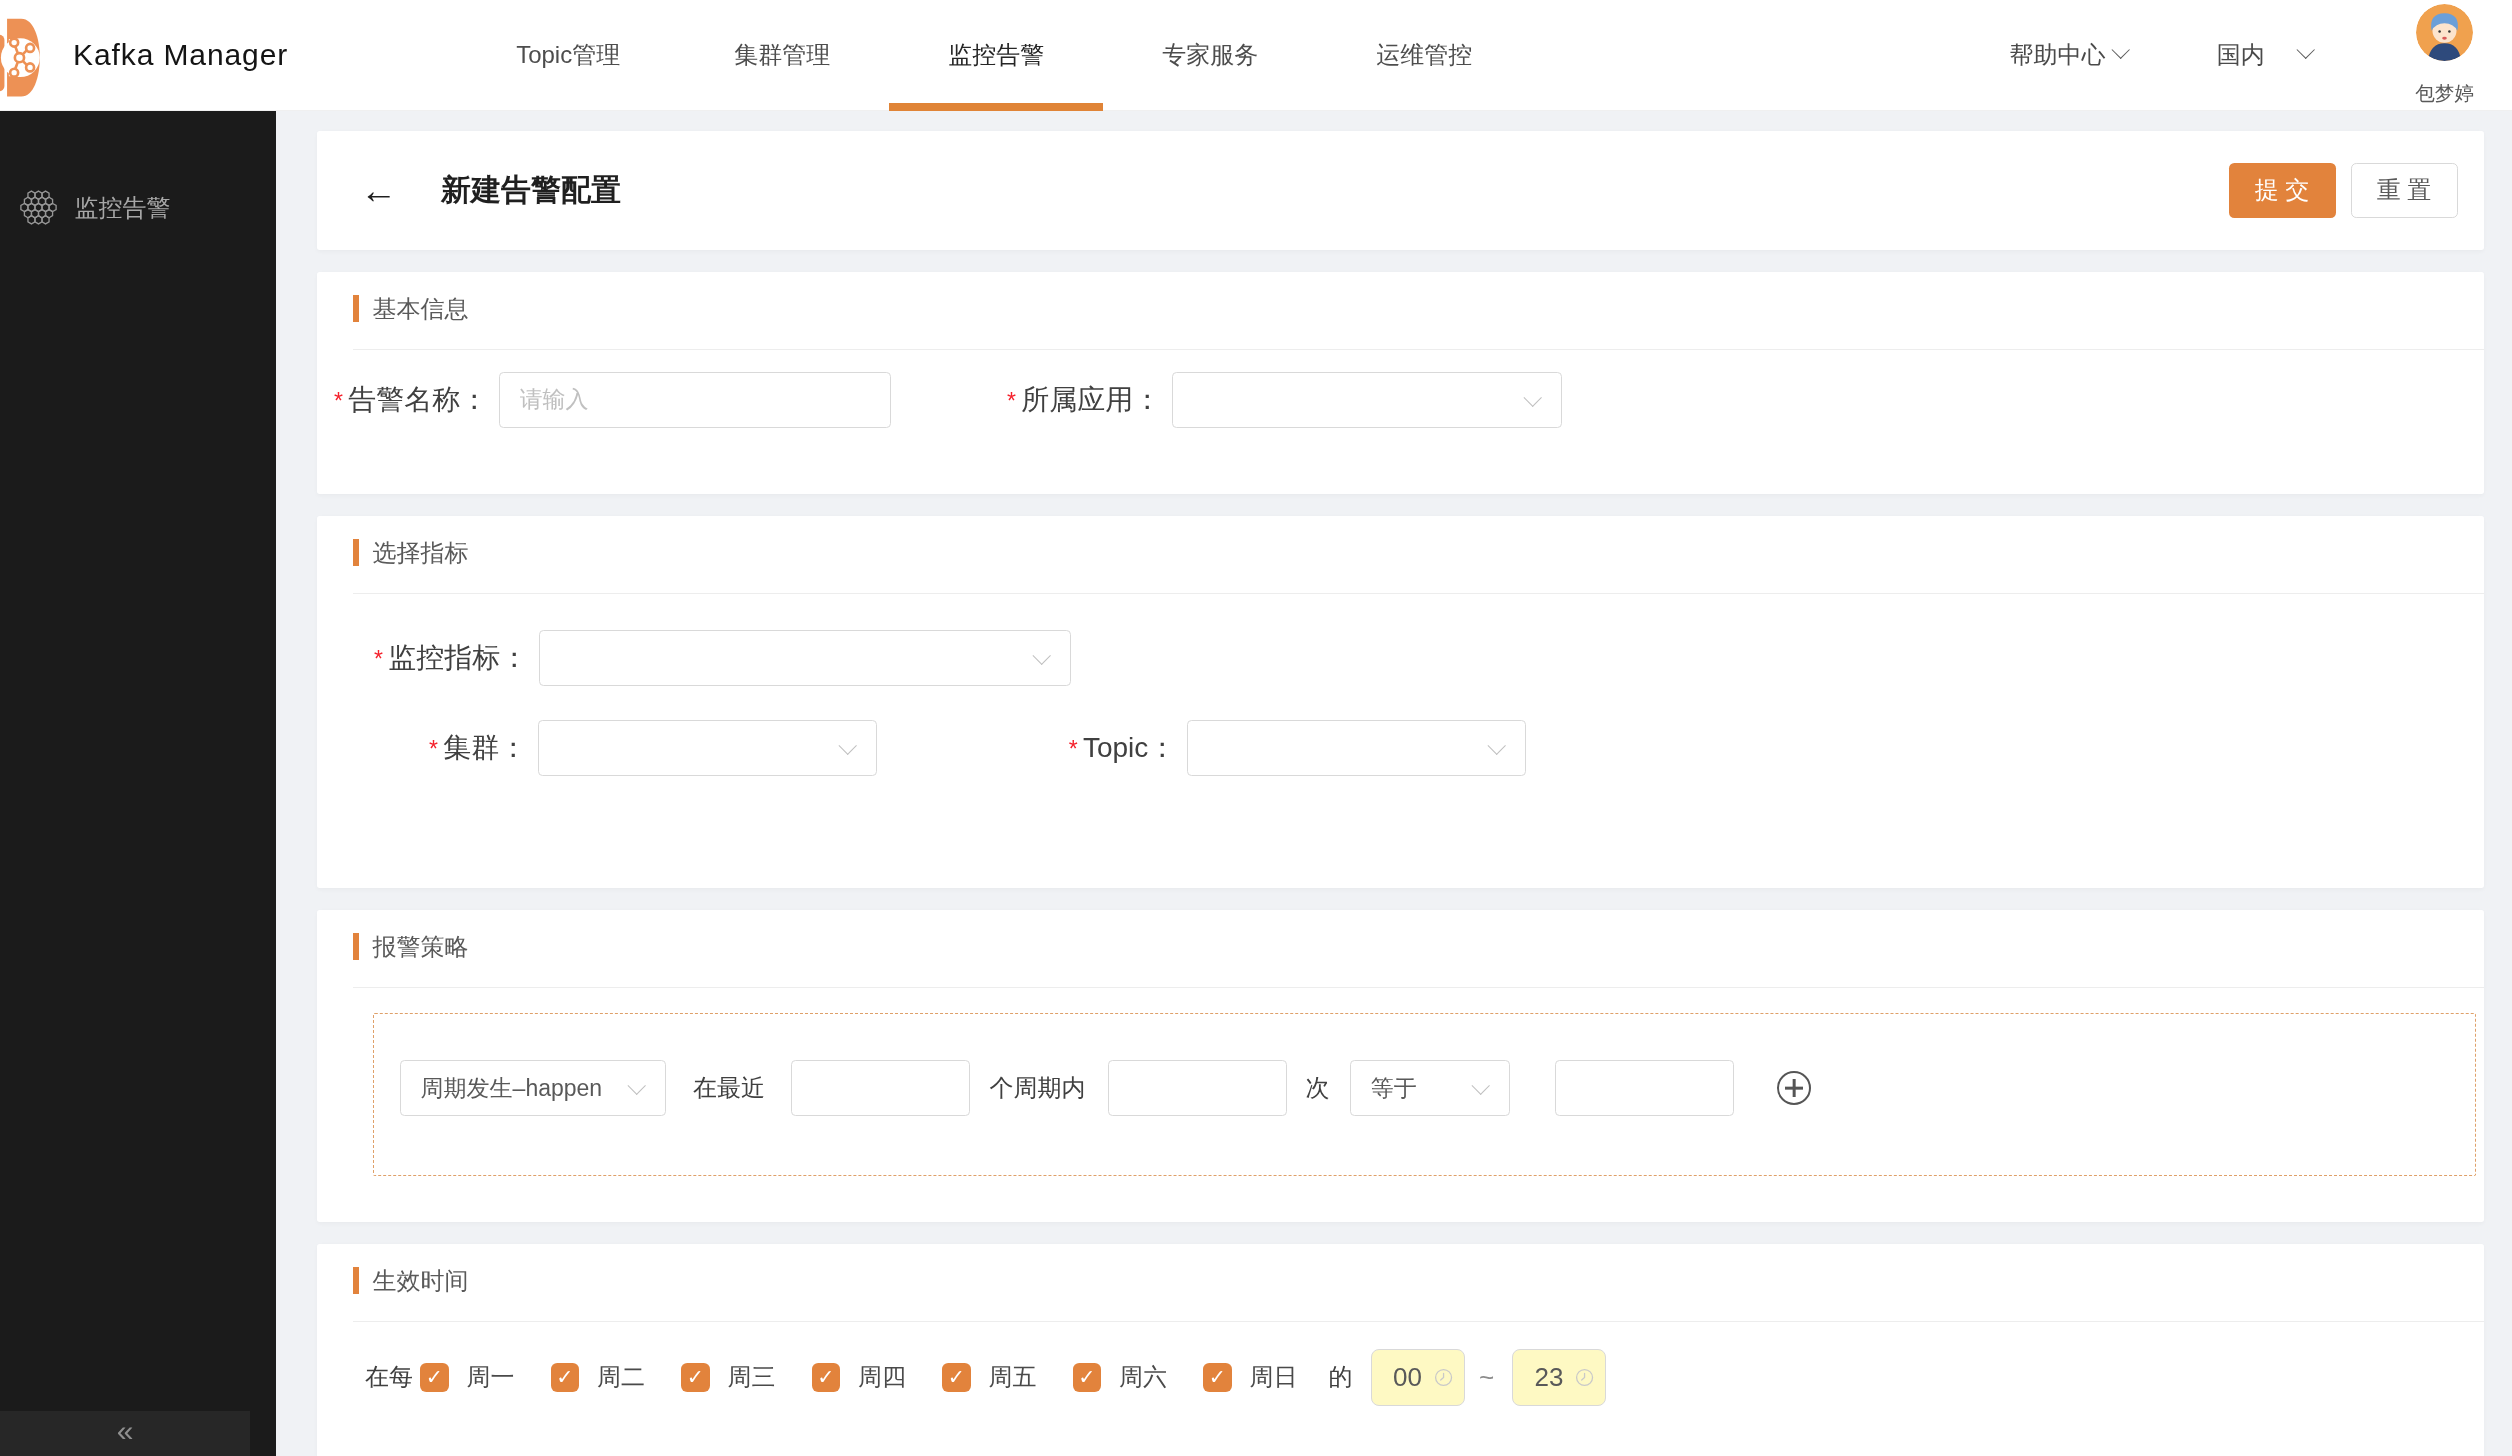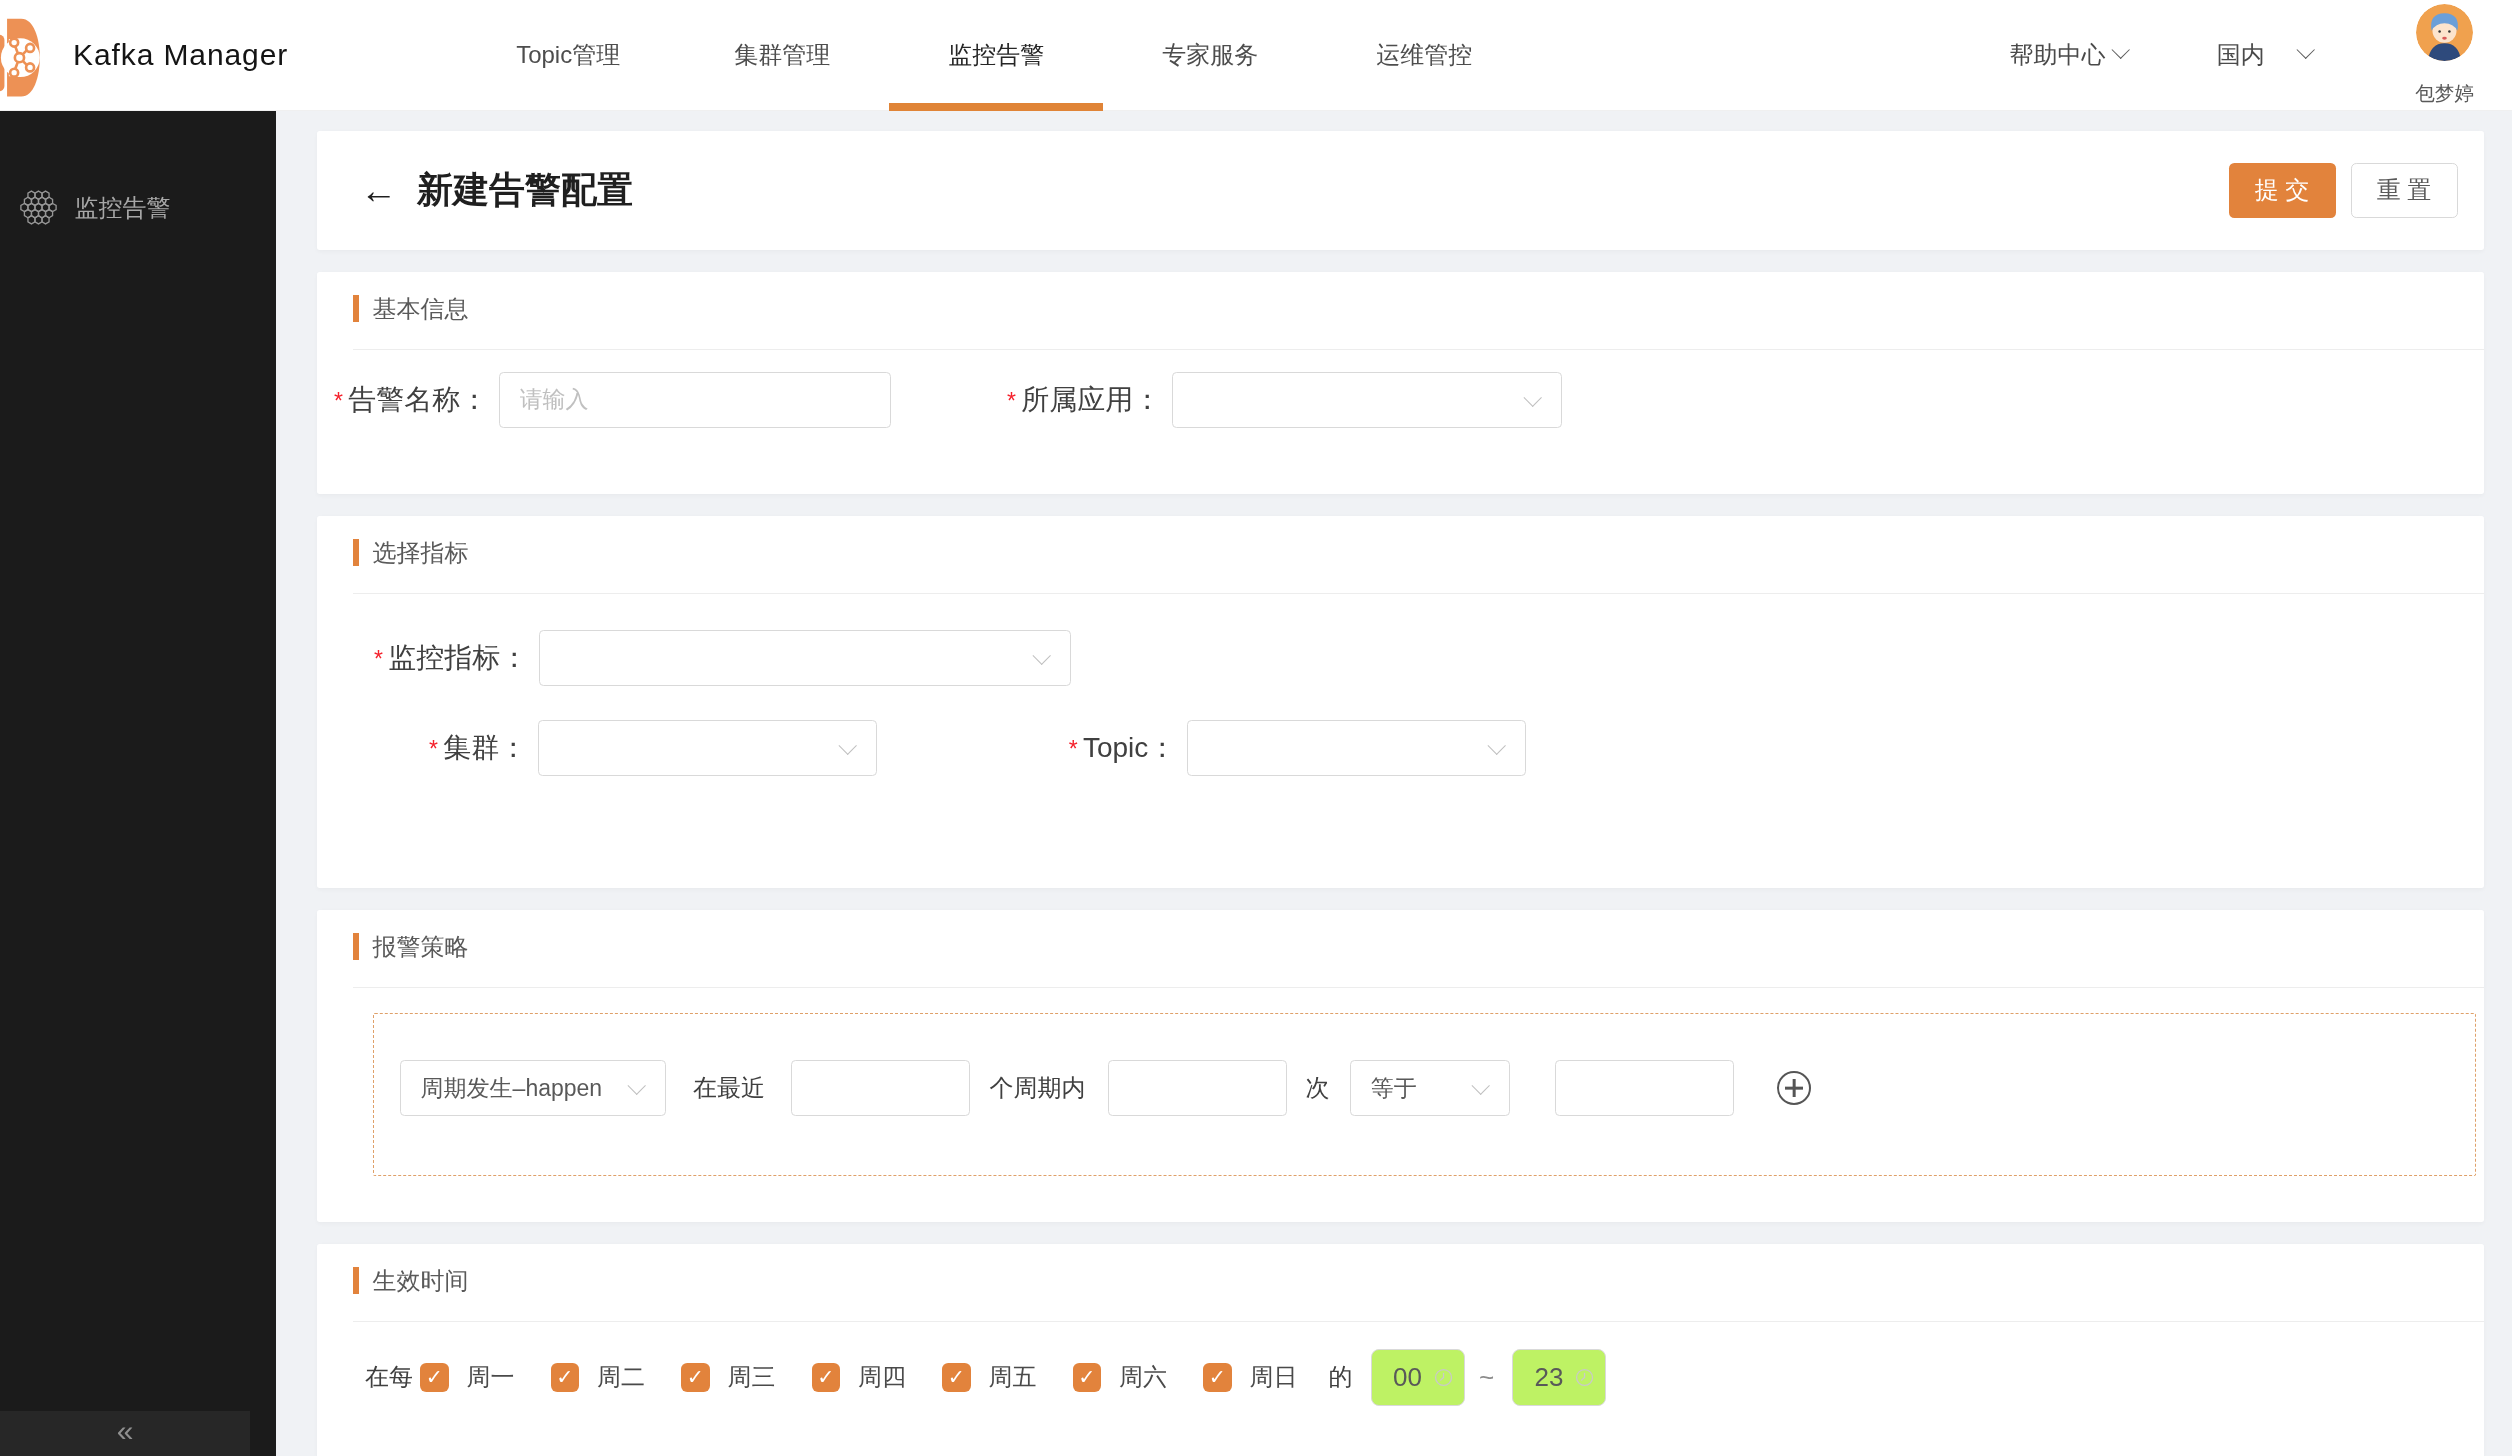--- a/index.html
+++ b/index.html
@@ -54,21 +54,21 @@
 
   .main { flex: 1; padding: 19.6px 28.5px 0 41px; overflow: hidden; }
   .card {
     background: #fff; border-radius: 2.7px; box-shadow: 0 1.8px 4.5px rgba(0,0,0,0.03);
     margin-bottom: 22px;
   }
 
   
   .header-card { height: 119px; display: flex; align-items: center; padding: 0 26px 0 43px; }
   .back-arrow { font-size: 37px; color: #1f1f1f; cursor: pointer; line-height: 1; }
-  .page-title { font-size: 36px; font-weight: bold; color: #1f1f1f; margin-left: 20px; }
+  .page-title { font-size: 30px; font-weight: bold; color: #1f1f1f; margin-left: 44px; }
   .header-actions { margin-left: auto; display: flex; align-items: center; }
   .btn { height: 55px; width: 107px; border-radius: 5.3px; font-size: 24px; cursor: pointer;
          display: flex; align-items: center; justify-content: center; border: none; white-space: nowrap;
          font-family: inherit; }
   .btn-primary { background: #e2833c; color: #ffffff; }
   .btn-default { background: #fff; color: #595959; border: 1.8px solid #d9d9d9; margin-left: 15px; }
 
   
   .section-head { display: flex; align-items: center; padding-left: 36px; padding-top: 21.4px; }
   .section-bar { width: 6.2px; height: 27px; background: #e2833c; flex: 0 0 auto; }
@@ -139,21 +139,21 @@
   .checkbox {
     width: 28.5px; height: 28.5px; border-radius: 6.2px; background: #e2833c; cursor: pointer;
     display: flex; align-items: center; justify-content: center; flex: 0 0 auto;
   }
   .check-glyph { color: #ffffff; font-size: 20.5px; font-weight: bold; line-height: 1; }
   .day-label { font-size: 24px; color: #4a4a4a; margin-left: 18px; white-space: nowrap; }
   .sched-text { font-size: 24px; color: #404040; white-space: nowrap; }
   .suffix { margin-left: 31px; }
   .time-box {
     margin-left: 18px; width: 94px; height: 57px; border: 1.8px solid #d9d9d9; border-radius: 8px;
-    display: flex; align-items: center; padding: 0 10.7px 0 21.4px; background: #bef264; position: relative;
+    display: flex; align-items: center; padding: 0 10.7px 0 21.4px; background: #fef9c3; position: relative;
   }
   .time-value {
     width: 39px; border: none; outline: none; font-size: 26px; color: #595959; background: transparent;
     font-family: inherit; padding: 0;
   }
   .clock-icon { width: 27px; height: 27px; margin-left: 1.8px; }
   .tilde { font-size: 26px; color: #8c8c8c; margin-left: 14.3px; }
 </style>
 </head>
 <body>

